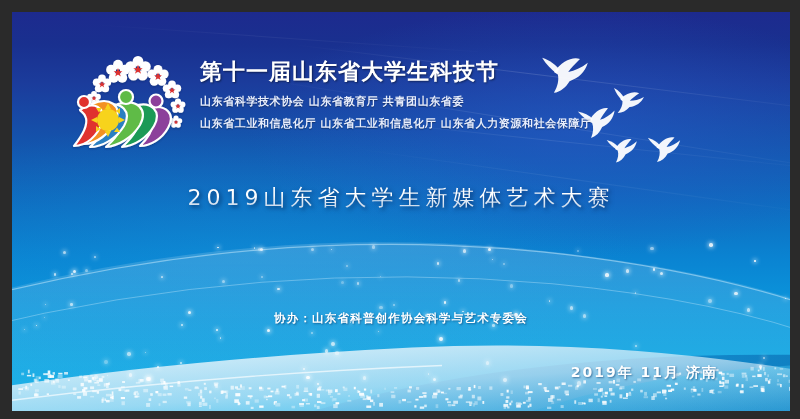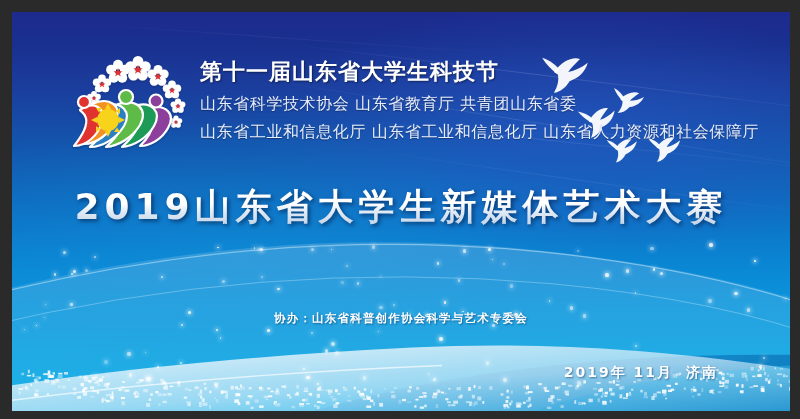--- a/index.html
+++ b/index.html
@@ -55,31 +55,32 @@
 
   
   #header-text{position:absolute;left:188px;top:48px;width:470px;}
   #event-title{
     font-family:"DejaVu Sans","Liberation Sans",sans-serif;
     font-weight:bold;font-size:22px;letter-spacing:1px;color:#ffffff;
     text-shadow:1px 1px 2px rgba(0,0,0,.45);line-height:1.1;white-space:nowrap;
   }
   .org-line{
     font-family:"DejaVu Serif","Liberation Serif",serif;
-    font-size:16px;color:#e8eefc;letter-spacing:.6px;white-space:nowrap;
+    font-size:11px;color:#e8eefc;letter-spacing:.6px;white-space:nowrap;
     text-shadow:0 1px 1px rgba(0,0,0,.35);
+    font-weight:bold;
   }
   #org-line-1{margin-top:10px;}
   #org-line-2{margin-top:7px;}
 
   
   #main-titles{position:absolute;left:0;right:0;top:172px;text-align:center;}
   .main-title{
     font-family:"DejaVu Sans","Liberation Sans",sans-serif;
-    font-weight:bold;font-size:36px;letter-spacing:5px;
+    font-weight:normal;font-size:22px;letter-spacing:5px;
     color:#ffffff;
     background:linear-gradient(180deg,#ffffff 0%,#ffffff 42%,#dfe9f5 62%,#b9cde2 100%);
     -webkit-background-clip:text;background-clip:text;
     -webkit-text-fill-color:transparent;
     text-shadow:none;
     filter:drop-shadow(2px 2px 2px rgba(0,20,60,.6));
     line-height:1.28;white-space:nowrap;
   }
 
   
@@ -91,21 +92,21 @@
   }
 
   
   #datetime-line{
     position:absolute;right:72px;top:352px;
     font-family:"DejaVu Sans","Liberation Sans",sans-serif;
     font-weight:bold;font-size:14px;letter-spacing:2px;color:#ffffff;
     text-shadow:1px 1px 2px rgba(0,50,100,.55);white-space:nowrap;
   }
   #datetime-line span{display:inline-block;}
-  #dt-place{margin-left:13px;}
+  #dt-place{margin-left:6px;}
 
   
   .pixband{position:absolute;}
 </style>
 </head>
 <body>
 
 <div id="poster-frame">
   <div id="banner">
 

